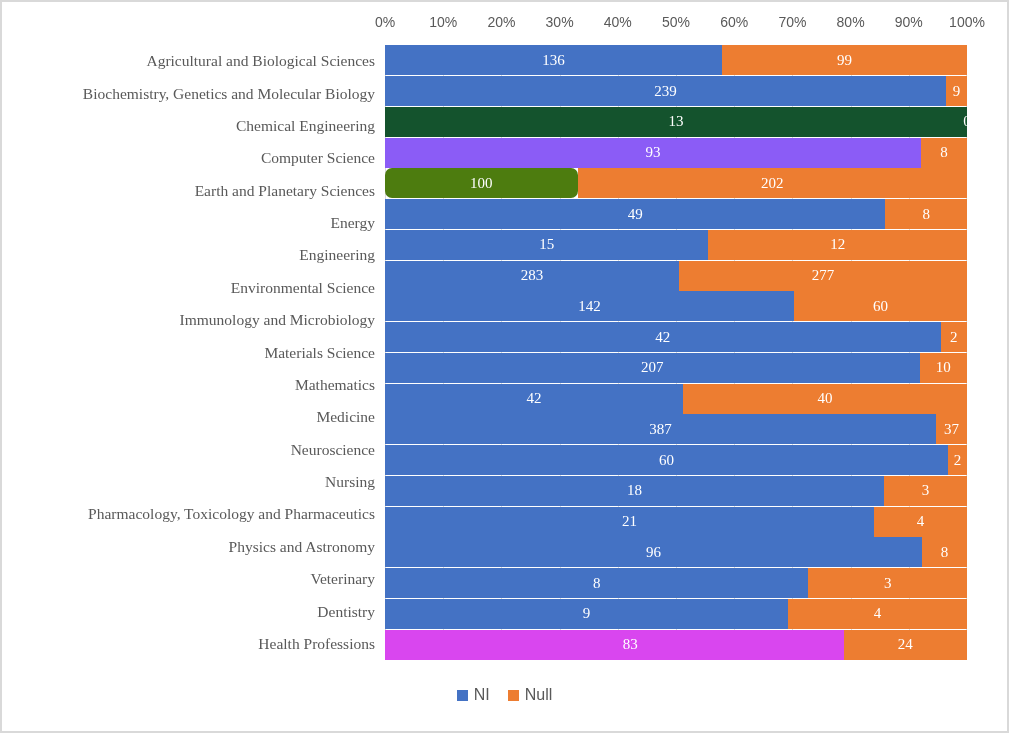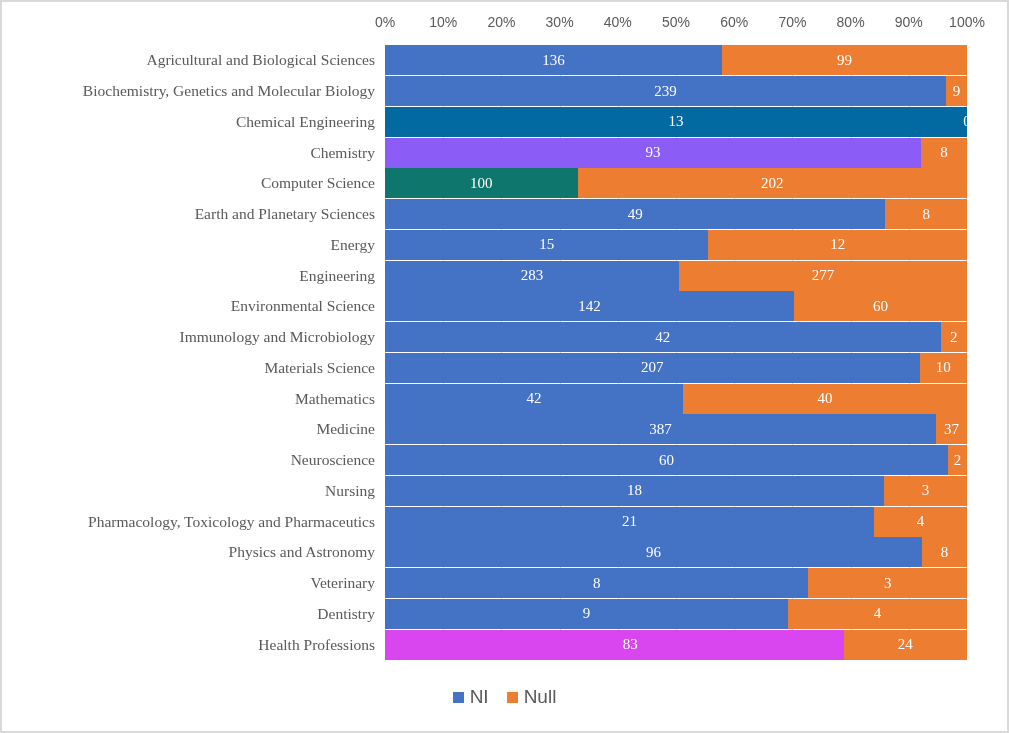--- a/index.html
+++ b/index.html
@@ -108,21 +108,21 @@
   .legend-item{
     display:flex;
     align-items:center;
     gap:6px;
   }
   .legend-swatch{
     width:11px;height:11px;
     display:inline-block;
   }
   .legend-label{
-    font-size:19px;
+    font-size:16px;
     color:#595959;
   }
 </style>
 </head>
 <body>
 
 <div class="chart-frame">
   <div class="axis-row">
       <span class="axis-tick-label" style="left: 0%;">0%</span>
       <span class="axis-tick-label" style="left: 10%;">10%</span>
@@ -134,21 +134,20 @@
       <span class="axis-tick-label" style="left: 70%;">70%</span>
       <span class="axis-tick-label" style="left: 80%;">80%</span>
       <span class="axis-tick-label" style="left: 90%;">90%</span>
       <span class="axis-tick-label" style="left: 100%;">100%</span>
     </div>
   <div class="chart-body">
     <div class="labels-col">
         <div class="cat-label">Agricultural and Biological Sciences</div>
         <div class="cat-label">Biochemistry, Genetics and Molecular Biology</div>
         <div class="cat-label">Chemical Engineering</div>
-        <div class="cat-label">Chemistry</div>
         <div class="cat-label">Computer Science</div>
         <div class="cat-label">Earth and Planetary Sciences</div>
         <div class="cat-label">Energy</div>
         <div class="cat-label">Engineering</div>
         <div class="cat-label">Environmental Science</div>
         <div class="cat-label">Immunology and Microbiology</div>
         <div class="cat-label">Materials Science</div>
         <div class="cat-label">Mathematics</div>
         <div class="cat-label">Medicine</div>
         <div class="cat-label">Neuroscience</div>
@@ -187,40 +186,40 @@
               <div class="bar-seg" style="background: rgb(68, 114, 196); width: 96.371%;">
                 <span class="bar-value">239</span>
               </div>
               <div class="bar-seg" style="background: rgb(237, 125, 49); width: 3.62903%;">
                 <span class="bar-value">9</span>
               </div>
             </div>
           </div>
           <div class="bar-row">
             <div class="bar-stack">
-              <div class="bar-seg" style="background: #0369a1; width: 100%;">
+              <div class="bar-seg" style="background: #14532d; width: 100%;">
                 <span class="bar-value">13</span>
                 <span class="bar-value zero-clip">0</span>
               </div>
               <div class="bar-seg" style="background: rgb(237, 125, 49); width: 0%;"></div>
             </div>
           </div>
           <div class="bar-row">
             <div class="bar-stack">
               <div class="bar-seg" style="background: #8b5cf6; width: 92.0792%;">
                 <span class="bar-value">93</span>
               </div>
               <div class="bar-seg" style="background: rgb(237, 125, 49); width: 7.92079%;">
                 <span class="bar-value">8</span>
               </div>
             </div>
           </div>
           <div class="bar-row">
             <div class="bar-stack">
-              <div class="bar-seg" style="background: #0f766e; width: 33.1126%;">
+              <div class="bar-seg" style="background: #4d7c0f; width: 33.1126%; border-radius: 7px;">
                 <span class="bar-value">100</span>
               </div>
               <div class="bar-seg" style="background: rgb(237, 125, 49); width: 66.8874%;">
                 <span class="bar-value">202</span>
               </div>
             </div>
           </div>
           <div class="bar-row">
             <div class="bar-stack">
               <div class="bar-seg" style="background: rgb(68, 114, 196); width: 85.9649%;">

